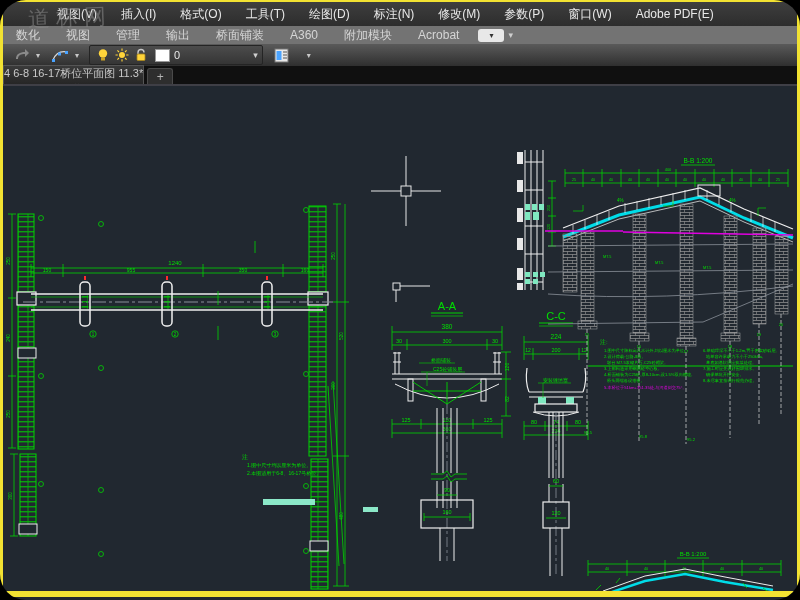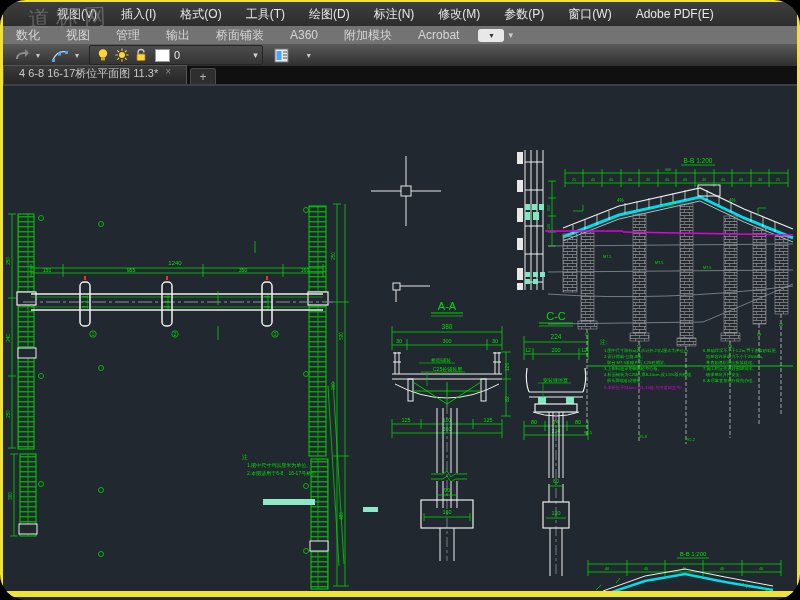--- a/index.html
+++ b/index.html
@@ -31,22 +31,22 @@
   .layerpanel{display:flex;align-items:center;background:linear-gradient(#4c4c4c,#353535);
     border:1px solid #242424;border-radius:2px;height:18px;margin-left:10px;padding:0 4px;}
   .layerpanel .sw{width:13px;height:11px;background:#fff;border:1px solid #999;margin:0 4px;}
   .layerpanel .lname{color:#e6e6e6;font-size:11px;margin-right:70px;}
   .layerpanel .caret{color:#d0d0d0;font-size:9px;}
   .tb-ico{margin:0 3px;display:block;}
   
   .tabbar{position:absolute;left:3px;top:66px;right:3px;height:20px;background:#101010;
     display:flex;align-items:flex-end;z-index:10;border-bottom:2px solid #3f3f46;box-sizing:border-box;}
   .dtab{height:18px;background:linear-gradient(#3a3a3a,#262626);border:1px solid #555;border-bottom:none;
-    display:flex;padding:0 15px;color:#c9c9c9;font-size:11px;white-space:nowrap;
-    max-width:175px;overflow:hidden;}
+    display:flex;align-items:center;padding:0 0;color:#c9c9c9;font-size:11px;white-space:nowrap;
+    max-width:175px;overflow:hidden;flex-direction:column;}
   .dtab .x{color:#8f8f8f;font-size:10px;margin-left:7px;}
   .newtab{height:15px;width:24px;background:#2e2e2e;border:1px solid #4a4a4a;border-bottom:none;
     margin-left:3px;color:#b5b5b5;font-size:12px;display:flex;align-items:center;justify-content:center;
     border-radius:3px 3px 0 0;}
   
   .canvas{position:absolute;left:3px;top:86px;width:794px;height:589px;background:#212830;z-index:5;}
   
   .wm-tl{position:absolute;left:28px;top:3px;color:#8a8a8a;opacity:.55;font-size:22px;
     font-family:"DejaVu Serif",serif;letter-spacing:6px;z-index:20;transform:rotate(-2deg);}
   .wm-br{position:absolute;right:8px;bottom:10px;color:#86efac;opacity:.75;font-size:23px;

